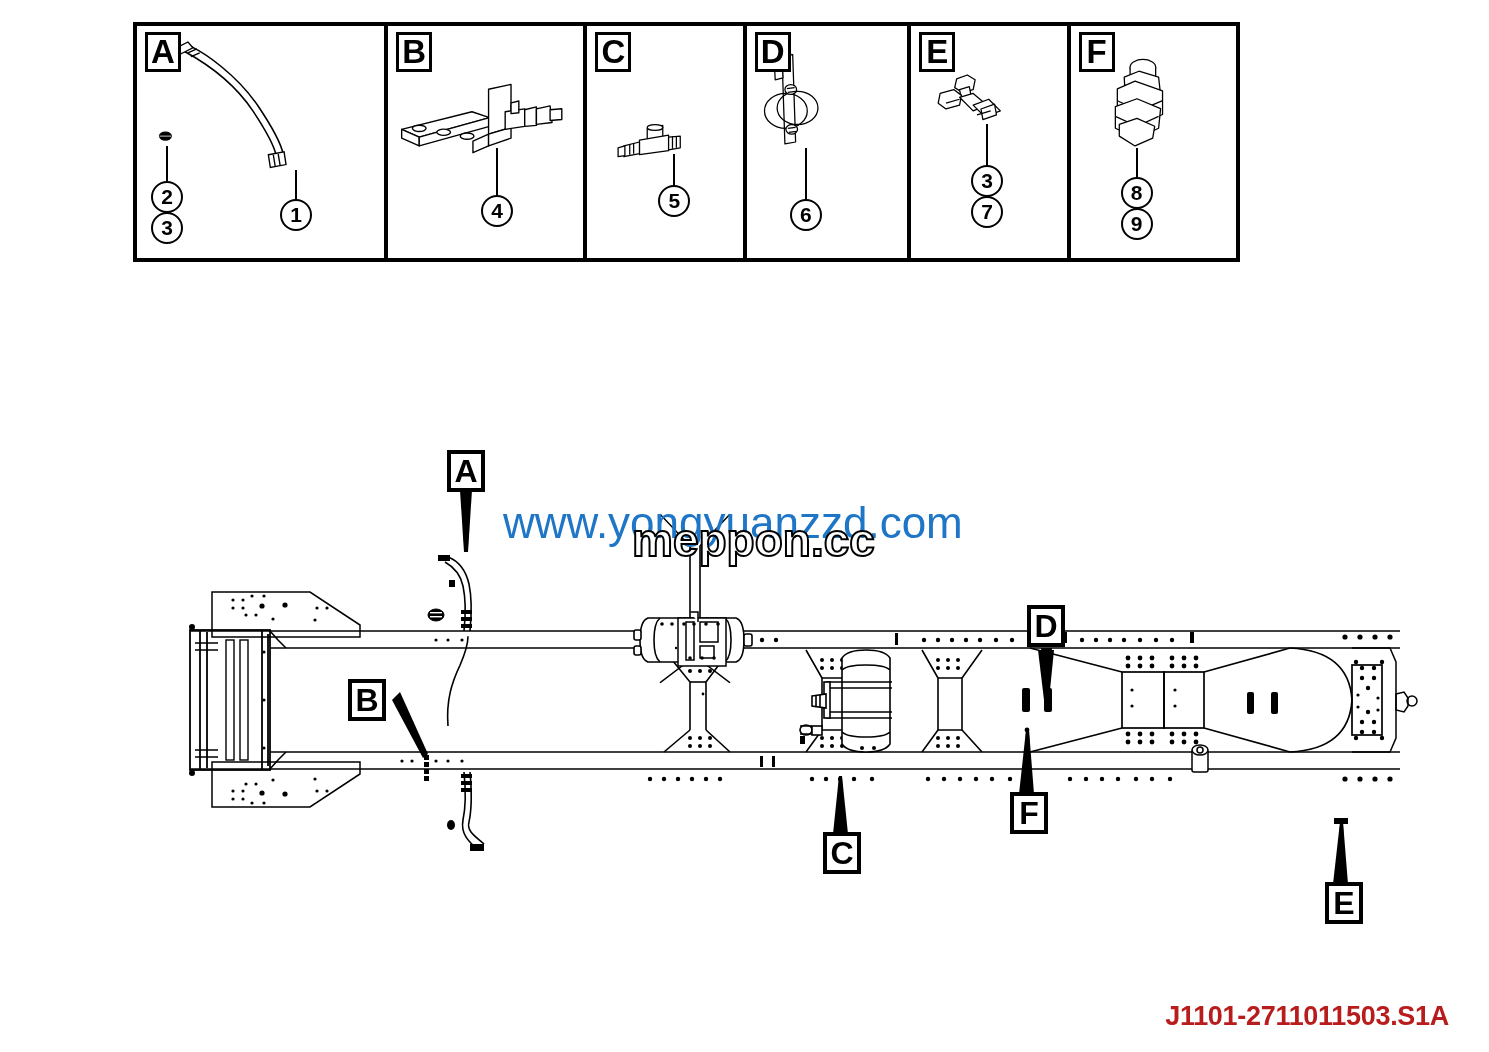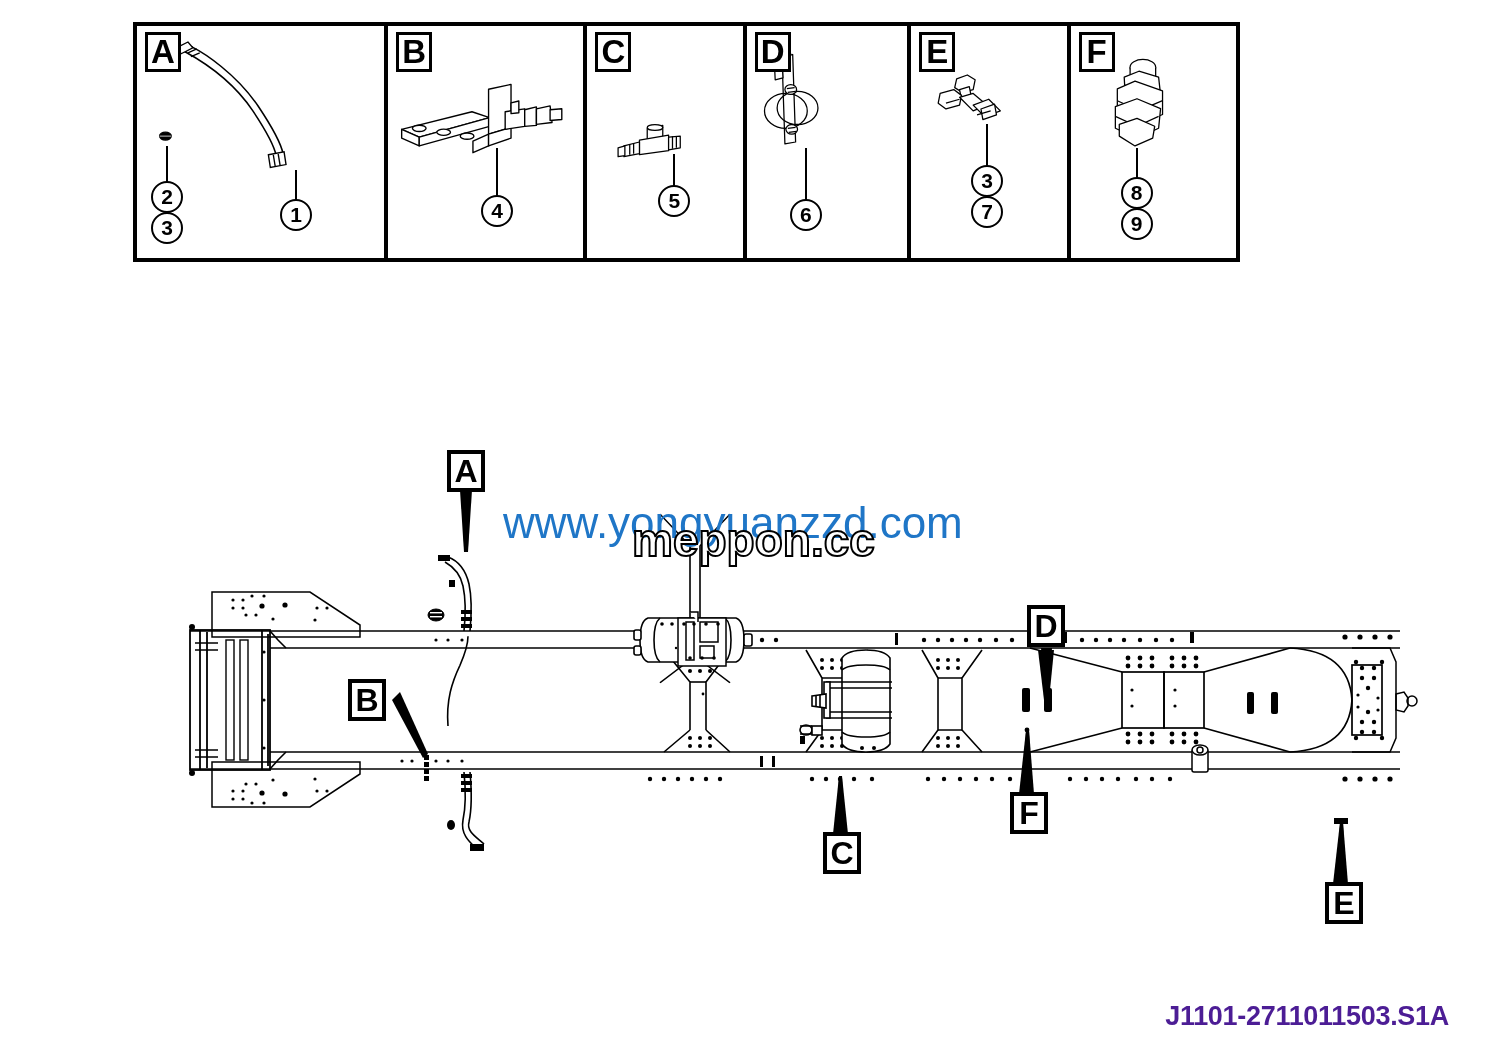--- a/index.html
+++ b/index.html
@@ -143,21 +143,21 @@
     z-index: 21;
   }
 
   
   #part-number {
     position: absolute;
     right: 40px;
     bottom: 20px;
     font-size: 27px;
     font-weight: bold;
-    color: #4c1d95;
+    color: #b91c1c;
     font-family: "Liberation Sans", sans-serif;
     letter-spacing: -0.3px;
   }
 </style>
 </head>
 <body>
 
 <div id="root">
 
   <div id="legend-strip">

